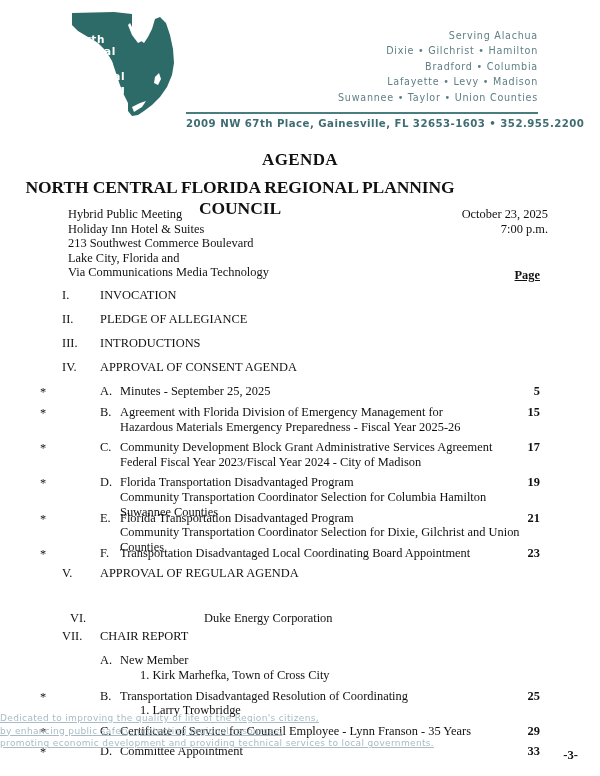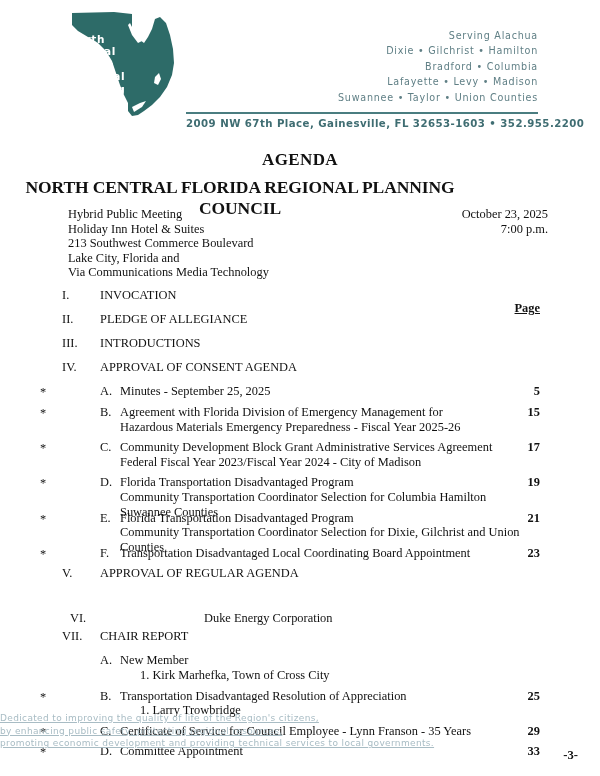--- a/index.html
+++ b/index.html
@@ -129,21 +129,20 @@
     line-height: 14.6px;
   }
 
   #page-header {
     position: absolute;
     right: 60px;
     top: 268px;
     font-weight: bold;
     font-size: 12.4px;
     text-decoration: underline;
-    margin-top: 33px;
   }
 
   
   #agenda-body {
     position: absolute;
     left: 0;
     top: 288px;
     width: 600px;
   }
 
@@ -356,21 +355,21 @@
       <div class="roman">VII.</div>
       <div class="txt-roman"><span>CHAIR REPORT</span></div>
     </div>
     <div class="agenda-row" style="position: absolute; left: 0px; top: 365.3px; height: 29.2px;">
       <div class="letter">A.</div>
       <div class="txt-letter"><span>New Member</span><span class="subnum">1.  Kirk Marhefka, Town of Cross City</span></div>
     </div>
     <div class="agenda-row" style="position: absolute; left: 0px; top: 400.5px; height: 29.2px;">
       <div class="star">*</div>
       <div class="letter">B.</div>
-      <div class="txt-letter"><span>Transportation Disadvantaged Resolution of Appreciation</span><span class="subnum">1.  Larry Trowbridge</span></div>
+      <div class="txt-letter"><span>Transportation Disadvantaged Resolution of Coordinating</span><span class="subnum">1.  Larry Trowbridge</span></div>
       <div class="pagenum">25</div>
     </div>
     <div class="agenda-row" style="position: absolute; left: 0px; top: 435.7px; height: 14.6px;">
       <div class="star">*</div>
       <div class="letter">C.</div>
       <div class="txt-letter"><span>Certificate of Service for Council Employee - Lynn Franson - 35 Years</span></div>
       <div class="pagenum">29</div>
     </div>
     <div class="agenda-row" style="position: absolute; left: 0px; top: 456.3px; height: 14.6px;">
       <div class="star">*</div>

